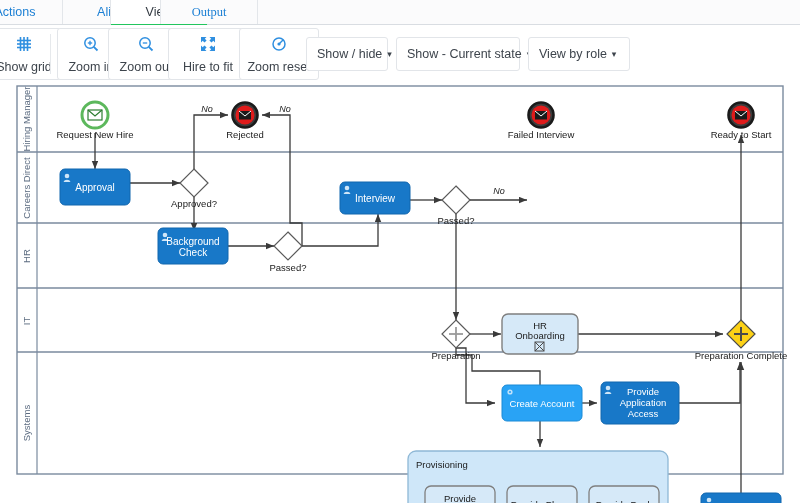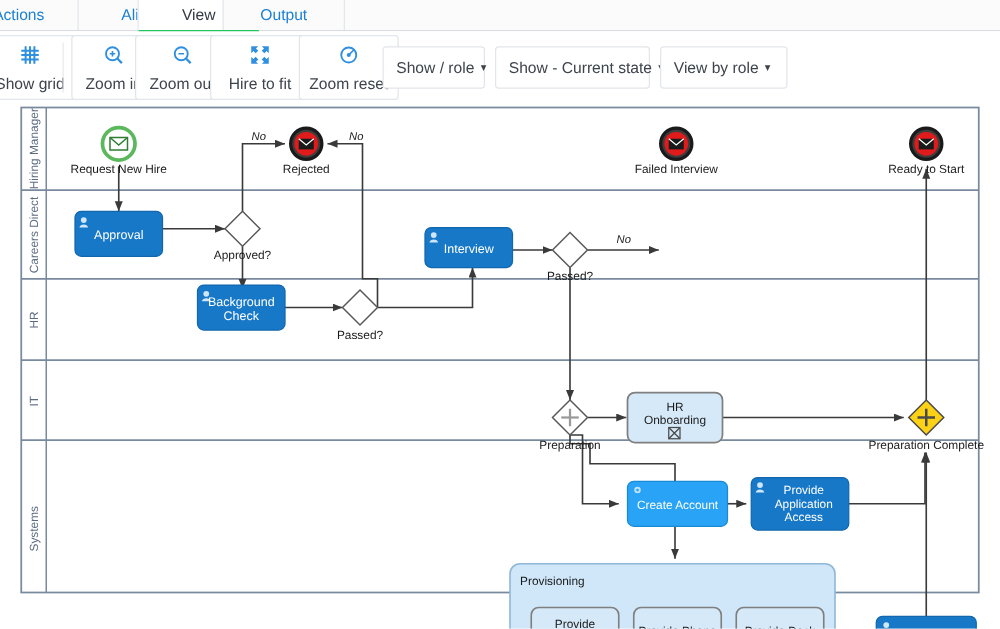--- a/index.html
+++ b/index.html
@@ -14,21 +14,21 @@
   .tabbar{position:absolute;left:0;top:0;width:800px;height:24px;
           border-bottom:1px solid #d9dde2;background:#fbfbfc;}
   .tab{position:absolute;top:0;height:24px;line-height:24px;
        font-size:12.5px;color:#1b7fd4;text-align:center;
        border-left:1px solid #e3e6ea;border-right:1px solid #e3e6ea;
        background:#fbfbfc;cursor:pointer;}
   .tab.active{color:#333a42;background:#ffffff;border-bottom:4px solid #22c55e;}
   .t-actions{left:-34px;width:96px;}
   .t-align{left:62px;width:96px;}
   .t-view{left:110px;width:96px;}
-  .t-output{left:178px;width:96px;}
+  .t-output{left:160px;width:96px;font-family:Liberation Serif, serif;}
   .t-options{left:248px;width:96px;}
 
   
   .toolbar{position:absolute;left:0;top:25px;width:800px;height:58px;background:#ffffff;}
   .tbtn{position:absolute;top:3px;height:52px;border:1px solid #e2e5e9;border-radius:3px;
         background:#fff;box-sizing:border-box;cursor:pointer;}
   .tbtn .ico{position:absolute;left:0;right:0;top:6px;height:20px;text-align:center;color:#2f8fe0;}
   .tbtn .lbl{position:absolute;left:0;right:0;bottom:5px;text-align:center;
              font-size:12.5px;color:#3d444c;white-space:nowrap;}
   .b-grid{left:-13px;width:74px;}
@@ -124,21 +124,21 @@
         <svg width="18" height="18" viewBox="0 0 18 18">
           <circle cx="9" cy="9" r="6" fill="none" stroke="#2f8fe0" stroke-width="1.5"></circle>
           <circle cx="9" cy="9" r="1.6" fill="#2f8fe0"></circle>
           <line x1="9" y1="9" x2="13" y2="5" stroke="#2f8fe0" stroke-width="1.4"></line>
         </svg>
       </div>
       <div class="lbl">Zoom reset</div>
     </div>
 
     <div class="dd d-show">
-      <span>Show / role</span><span class="car">▾</span>
+      <span>Show / hide</span><span class="car">▾</span>
     </div>
     <div class="dd d-state">
       <span>Show - Current state</span><span class="car">▾</span>
     </div>
     <div class="dd d-role">
       <span>View by role</span><span class="car">▾</span>
     </div>
   </div>
 
   <div class="canvas">

